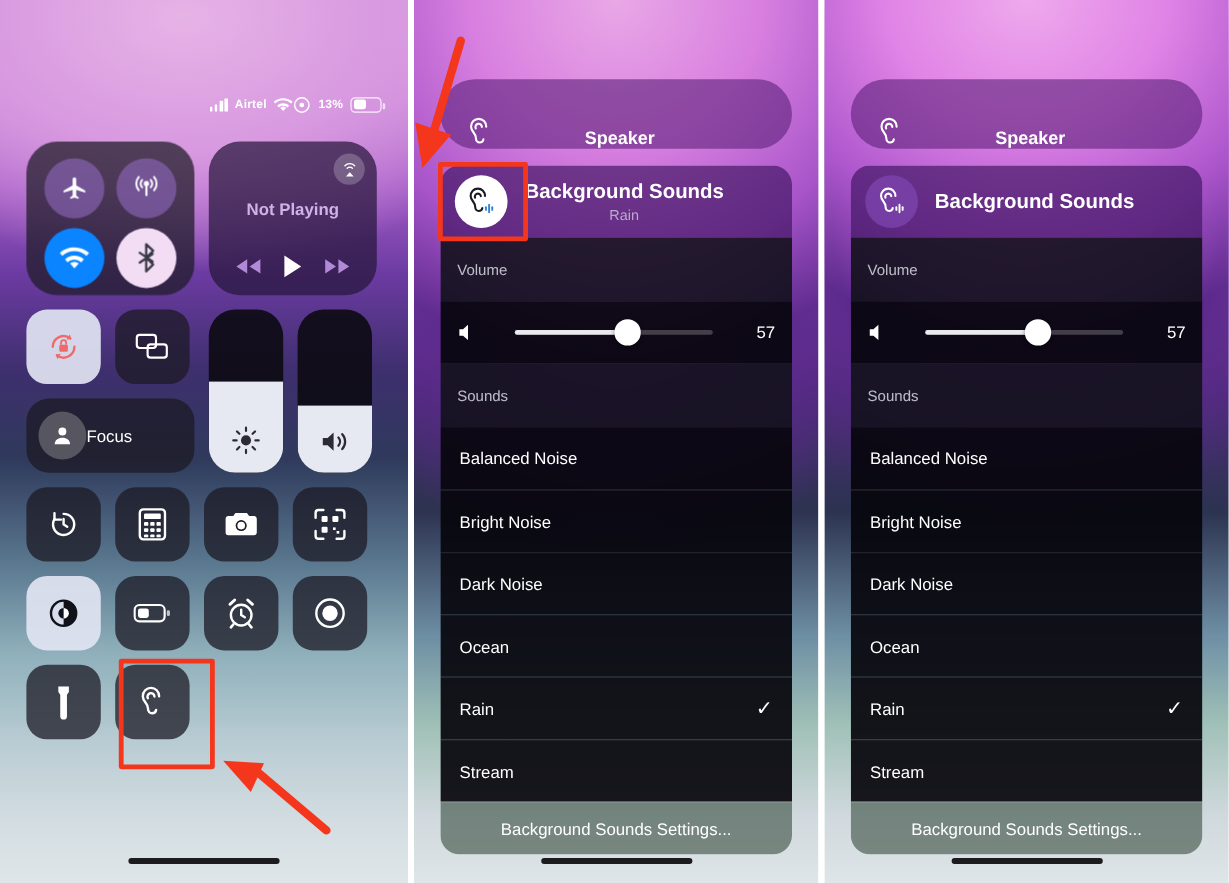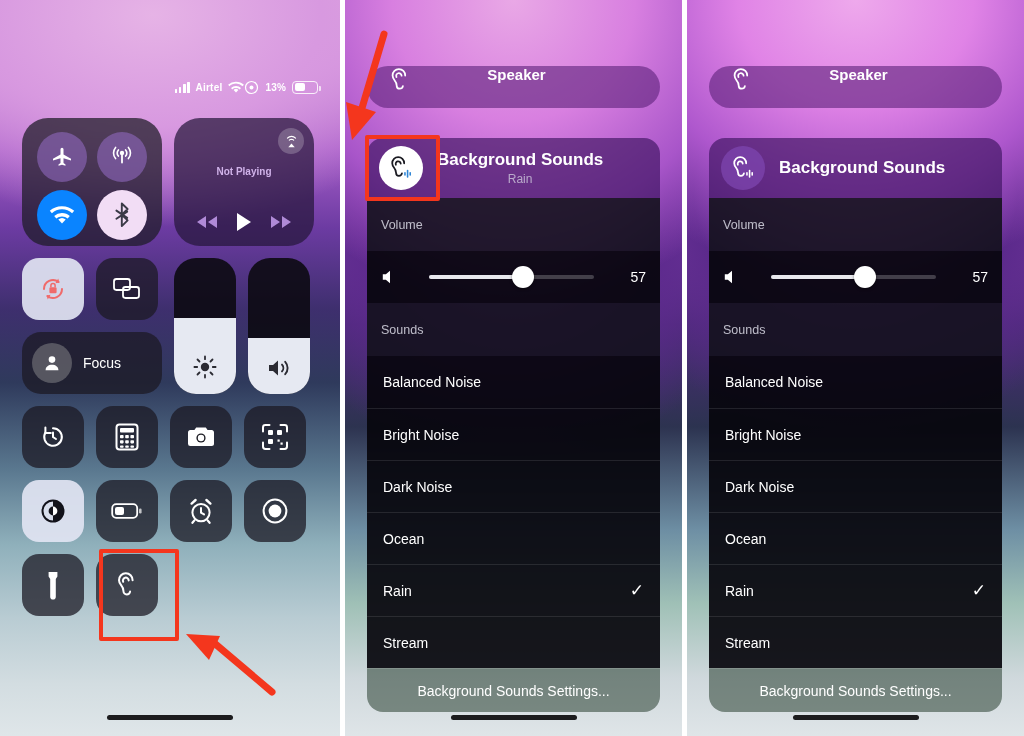--- a/index.html
+++ b/index.html
@@ -72,29 +72,29 @@
           justify-content:center; }
   .circ.off   { background: rgba(150,110,200,.55); }
   .circ.blue  { background: #0a84ff; }
   .circ.white { background: #f2ddf5; }
 
   .media { width: 140px; height: 128px; border-radius: 26px;
            background: rgba(38,22,58,.72); position: relative; padding: 12px; }
   .airplay { position:absolute; top:10px; right:10px; width:26px; height:26px; border-radius:50%;
              background: rgba(255,255,255,.22); display:flex;align-items:center;justify-content:center;}
   .np { position:absolute; top:48px; left:0; right:0; text-align:center;
-        color: rgba(215,185,240,.95); font-size: 10px; font-weight: bold;}
+        color: rgba(215,185,240,.95); font-size: 14px; font-weight: bold;}
   .mctl { position:absolute; bottom:14px; left:0; right:0; display:flex;
           align-items:center; justify-content:space-around; padding: 0 14px;}
 
   .sq  { width: 62px; height: 62px; border-radius: 17px; background: rgba(28,26,36,.75);
          display:flex; align-items:center; justify-content:center; }
   .sq.light { background: rgba(225,228,242,.92); }
   .focus { width: 140px; height: 62px; border-radius: 19px; background: rgba(28,26,36,.75);
-           display:flex; align-items:center; gap: 11px; padding-left: 10px; }
+           display:flex; align-items:center; padding-left: 10px; }
   .focus .fc { width: 40px; height: 40px; border-radius: 50%; background: rgba(95,95,105,.85);
                display:flex;align-items:center;justify-content:center;}
   .focus .fl { color:#fff; font-size: 14px; }
 
   .vslider { width: 62px; height: 136px; border-radius: 22px; overflow: hidden;
              background: rgba(12,10,18,.9); position: relative; }
   .vslider .fill { position:absolute; left:0; right:0; bottom:0; background:#e6e9f2;
                    display:flex; align-items:flex-end; justify-content:center; padding-bottom: 14px; }
 
   
@@ -102,23 +102,23 @@
 
   
   .hl { position: absolute; border: 4px solid #f4361d; border-radius: 2px; }
 
   
   .home-ind { position: absolute; bottom: 16px; left: 50%; transform: translateX(-50%);
               width: 126px; height: 5px; border-radius: 3px; background: #1c1c1e; }
 
   
   .speaker-pill {
-    position:absolute; top: 66px; left: 22px; right: 22px; height: 42px;
+    position:absolute; top: 66px; left: 22px; right: 22px; height: 58px;
     border-radius: 29px; background: rgba(95,35,125,.62);
-    display:flex; align-items:flex-start; padding: 0 20px; color:#fff;
+    display:flex; align-items:flex-end; padding: 0 20px; color:#fff;
   }
   .speaker-pill .sp-label { flex:1; text-align:center; font-size: 15px; font-weight: bold;
                             margin-left:-20px; }
 
   .sheet {
     position:absolute; top: 138px; left: 22px; right: 22px;
     border-radius: 16px; overflow: hidden;
   }
   .sheet-head {
     height: 60px; background: rgba(60,20,95,.66);

